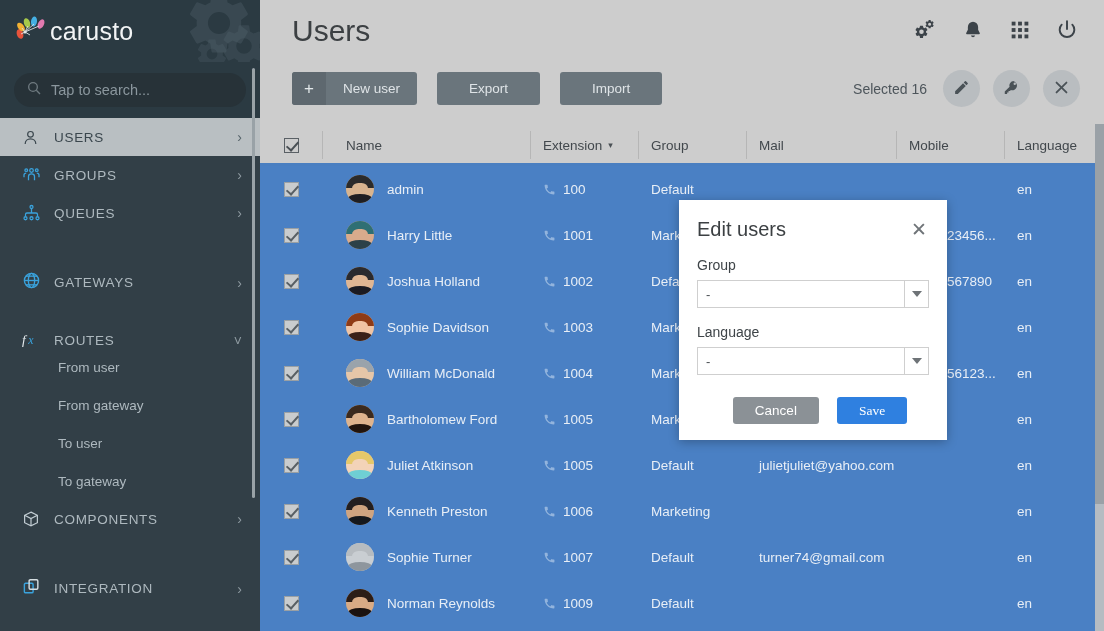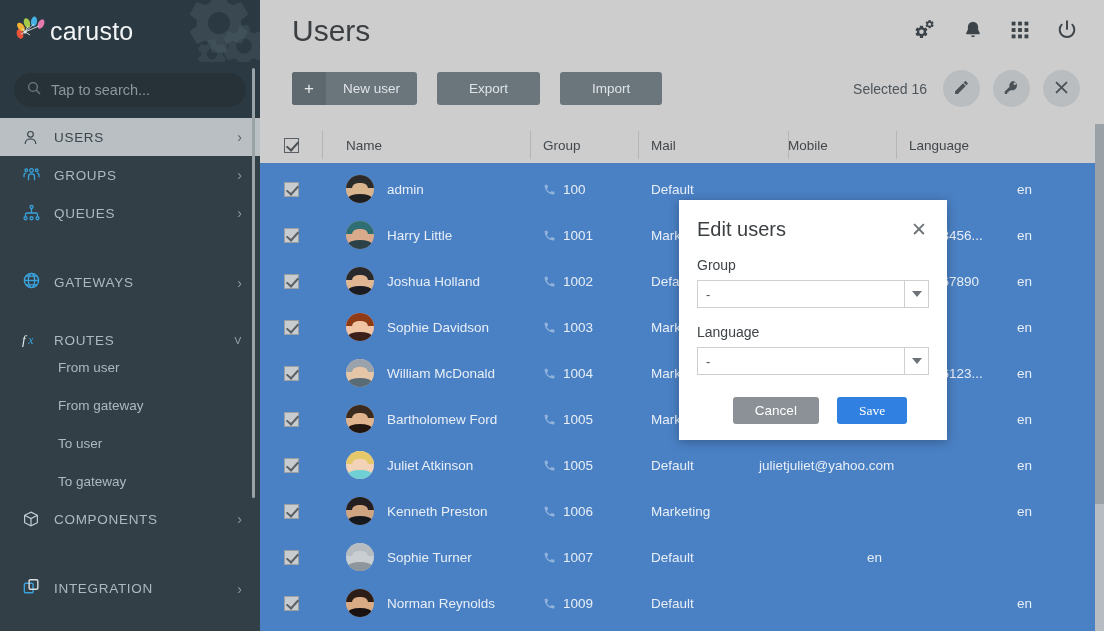--- a/index.html
+++ b/index.html
@@ -136,21 +136,21 @@
   }
   .th + .th::before {
     content: ""; position: absolute; left: 0; top: 7px;
     height: 28px; width: 1px; background: #b6b6b6;
   }
   .c-check { width: 62px; flex: 0 0 62px; justify-content: center; }
   .c-name { width: 208px; flex: 0 0 208px; padding-left: 24px; }
   .c-ext  { width: 108px; flex: 0 0 108px; padding-left: 13px; }
   .c-grp  { width: 108px; flex: 0 0 108px; padding-left: 13px; }
   .c-mail { width: 150px; flex: 0 0 150px; padding-left: 13px; }
-  .c-mob  { width: 108px; flex: 0 0 108px; }
+  .c-mob  { width: 108px; flex: 0 0 108px; padding-left: 13px; }
   .c-lang { width: 100px; flex: 0 0 100px; padding-left: 13px; }
   .sort-caret { margin-left: 6px; font-size: 9px; color: #4a5055; }
 
   .hdr-check {
     width: 15px; height: 15px; border: 1.5px solid #5a6065; background: #cdcdcd;
     position: relative; cursor: pointer;
   }
   .hdr-check::after {
     content: ""; position: absolute; left: 4px; top: 0px;
     width: 5px; height: 10px; border: solid #4a5055;
@@ -464,20 +464,24 @@
       </div>
     </div>
 
     <div class="table-wrap">
 
       <div class="thead">
         <div class="th c-check">
           <span class="hdr-check"></span>
         </div>
         <div class="th c-name">Name</div>
+        <div class="th c-ext">
+          <span>Extension</span>
+          <span class="sort-caret">▾</span>
+        </div>
         <div class="th c-grp">Group</div>
         <div class="th c-mail">Mail</div>
         <div class="th c-mob">Mobile</div>
         <div class="th c-lang">Language</div>
       </div>
 
       <div class="tbody" id="tbody">
           <div class="row">
             <div class="cell c-check" style="justify-content:center">
               <span class="row-check"></span>
@@ -757,20 +761,23 @@
             <div class="cell c-ext">
               <span class="phone-ico">
                 <svg width="13" height="13" viewBox="0 0 24 24" fill="#cfe0f2">
                   <path d="M6.6 10.8a15.1 15.1 0 0 0 6.6 6.6l2.2-2.2c.3-.3.7-.4 1-.2 1.2.4 2.4.6 3.7.6.6 0 1 .4 1 1V20c0 .6-.4 1-1 1C10.6 21 3 13.4 3 4c0-.6.4-1 1-1h3.5c.6 0 1 .4 1 1 0 1.3.2 2.5.6 3.7.1.3 0 .7-.2 1l-2.3 2.1z"></path>
                 </svg>
               </span>
               <span>1007</span>
             </div>
             <div class="cell c-grp">
               <span>Default</span>
+            </div>
+            <div class="cell c-mail">
+              <span>turner74@gmail.com</span>
             </div>
             <div class="cell c-mob">
               <span></span>
             </div>
             <div class="cell c-lang">
               <span>en</span>
             </div>
           </div>
           <div class="row">
             <div class="cell c-check" style="justify-content:center">

